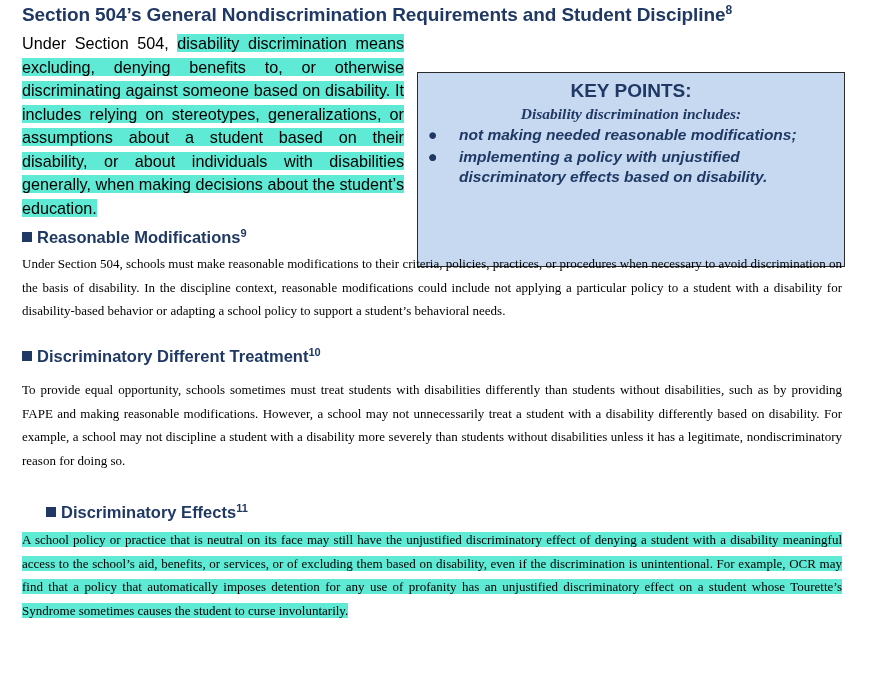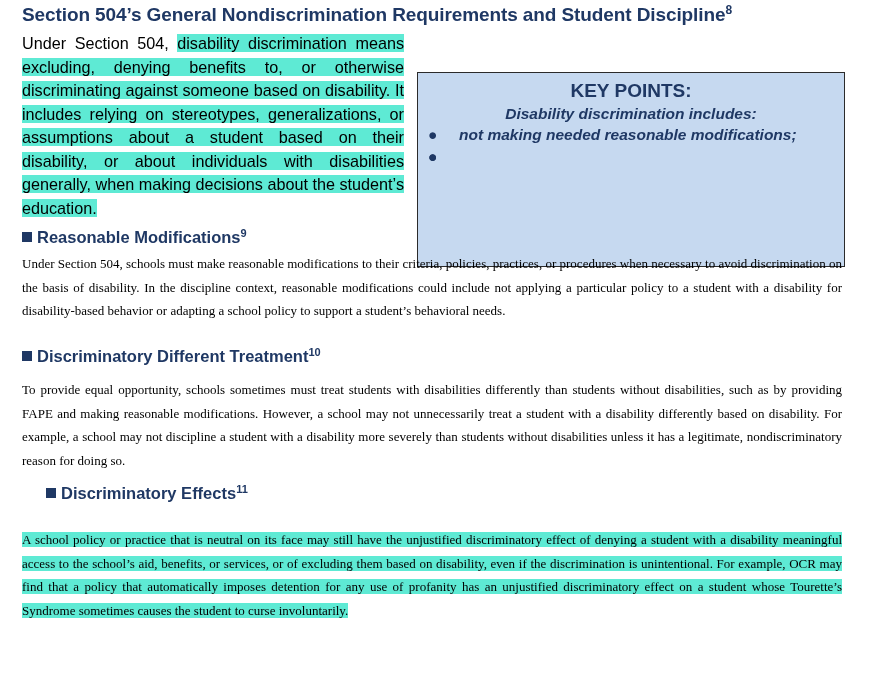--- a/index.html
+++ b/index.html
@@ -23,21 +23,21 @@
   .keybox {
     position: absolute; left: 417px; top: 30px; width: 428px; height: 195px;
     background: #c6d9f0; border: 1.5px solid #2b2b2b; box-sizing: border-box;
     color: #1f3864;
     margin-top: 42px;
   }
   .keybox .kp-title {
     text-align: center; font-weight: bold; font-size: 19px; margin-top: 7px;
   }
   .keybox .kp-sub {
-    text-align: center; font-weight: bold; font-style: italic; font-size: 15.5px; margin-top: 3px;
+    text-align: center; font-weight: bold; font-style: italic; font-size: 15.5px; margin-top: 3px; font-family: Liberation Serif, serif;
   }
   .keybox ul { list-style: none; margin: 2px 0 0 0; padding: 0; }
   .keybox li {
     position: relative; padding-left: 41px; font-weight: bold; font-style: italic;
     font-size: 15.5px; line-height: 20.5px; margin-bottom: 1px;
   }
   .keybox li .bullet {
     position: absolute; left: 10px; top: 0; font-style: normal; color: #1f3864;
   }
   .sec-head {
@@ -61,32 +61,32 @@
 <div class="left-para">
   <span>Under Section 504, </span><span class="hl">disability discrimination means excluding, denying benefits to, or otherwise discriminating against someone based on disability. It includes relying on stereotypes, generalizations, or assumptions about a student based on their disability, or about individuals with disabilities generally, when making decisions about the student’s education.</span>
 </div>
 
 <div class="keybox">
   <div class="kp-title">KEY POINTS:</div>
   <div class="kp-sub">Disability discrimination includes:</div>
   <ul>
     <li><span class="bullet">●</span><span>not making needed reasonable modifications;</span></li>
     <li><span class="bullet">●</span></li>
-    <li><span class="bullet">●</span></li>
+    <li><span class="bullet">●</span><span>implementing a policy with unjustified discriminatory effects based on disability.</span></li>
   </ul>
 </div>
 
 <div class="sec-head" style="top:228px;">
   <span class="sq"></span><span>Reasonable Modifications</span><sup>9</sup>
 </div>
 <div class="para" style="top:252px;">Under Section 504, schools must make reasonable modifications to their criteria, policies, practices, or procedures when necessary to avoid discrimination on the basis of disability. In the discipline context, reasonable modifications could include not applying a particular policy to a student with a disability for disability-based behavior or adapting a school policy to support a student’s behavioral needs.</div>
 
 <div class="sec-head" style="top:347px;">
   <span class="sq"></span><span>Discriminatory Different Treatment</span><sup>10</sup>
 </div>
 <div class="para" style="top:378px;">To provide equal opportunity, schools sometimes must treat students with disabilities differently than students without disabilities, such as by providing FAPE and making reasonable modifications. However, a school may not unnecessarily treat a student with a disability differently based on disability. For example, a school may not discipline a student with a disability more severely than students without disabilities unless it has a legitimate, nondiscriminatory reason for doing so.</div>
 
-<div class="sec-head" style="top:484px;padding-left:24px;">
+<div class="sec-head" style="top:503px;padding-left:24px;">
   <span class="sq"></span><span>Discriminatory Effects</span><sup>11</sup>
 </div>
 <div class="para" style="top:528px;">
   <span class="hl">A school policy or practice that is neutral on its face may still have the unjustified discriminatory effect of denying a student with a disability meaningful access to the school’s aid, benefits, or services, or of excluding them based on disability, even if the discrimination is unintentional. For example, OCR may find that a policy that automatically imposes detention for any use of profanity has an unjustified discriminatory effect on a student whose Tourette’s Syndrome sometimes causes the student to curse involuntarily.</span>
 </div>
 
 </body></html>

